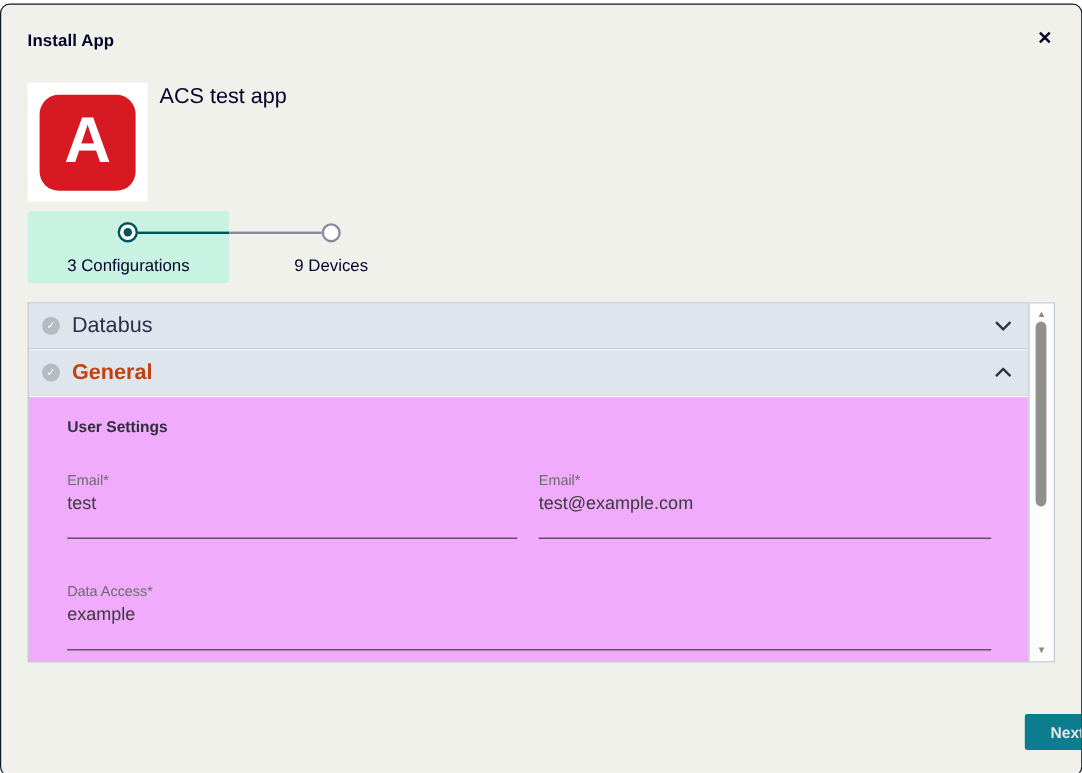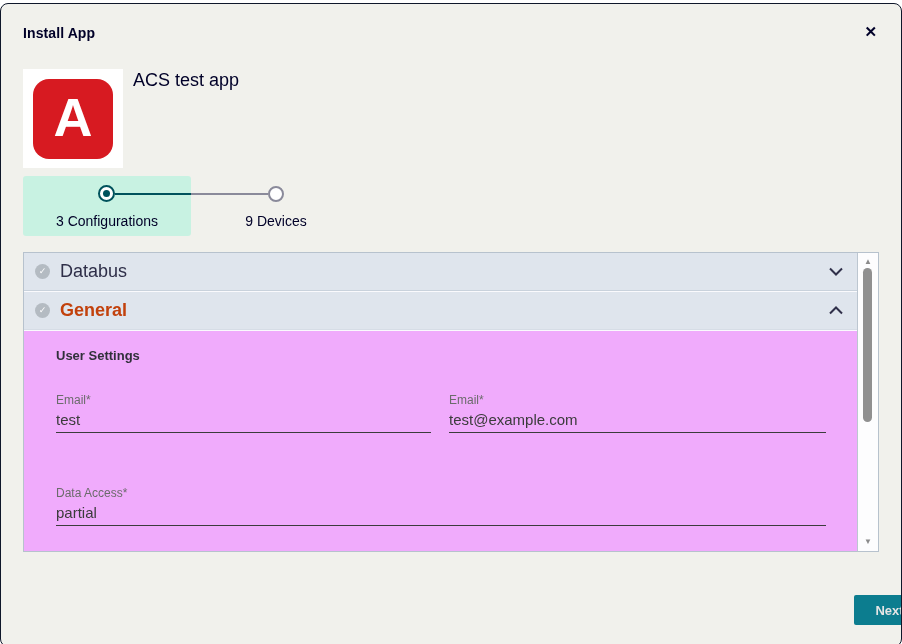--- a/index.html
+++ b/index.html
@@ -110,21 +110,21 @@
   .section-title {
     position: absolute; left: 32px; top: 17px;
     font-size: 13px; font-weight: bold; color: #30303a;
   }
   .field { position: absolute; }
   .f-name  { left: 32px;  top: 62px;  width: 375px; }
   .f-email { left: 425px; top: 62px;  width: 377px; }
   .f-data  { left: 32px;  top: 155px; width: 770px; }
   .field-label { font-size: 12px; color: #6b6b6b; margin-bottom: 4px; }
   .field-value {
-    font-size: 15px; color: #3b3b3b; padding-bottom: 4px;
+    font-size: 15px; color: #3b3b3b; padding-bottom: 20px;
     border-bottom: 1.5px solid #3c3c3c; cursor: text; min-height: 18px;
   }
 
   
   .scrollbar {
     position: absolute; top: 0; right: 0; bottom: 0; width: 21px;
     background: #fdfdfe; border-left: 1px solid #bcc6d0;
   }
   .sb-arrow {
     position: absolute; left: 0; width: 100%; text-align: center;
@@ -201,21 +201,21 @@
         <div class="field-value">test</div>
       </div>
 
       <div class="field f-email">
         <div class="field-label">Email*</div>
         <div class="field-value">test@example.com</div>
       </div>
 
       <div class="field f-data">
         <div class="field-label">Data Access*</div>
-        <div class="field-value">partial</div>
+        <div class="field-value">example</div>
       </div>
     </div>
 
     <div class="scrollbar">
       <div class="sb-arrow sb-up">▲</div>
       <div class="sb-thumb"></div>
       <div class="sb-arrow sb-down">▼</div>
     </div>
 
   </div>

